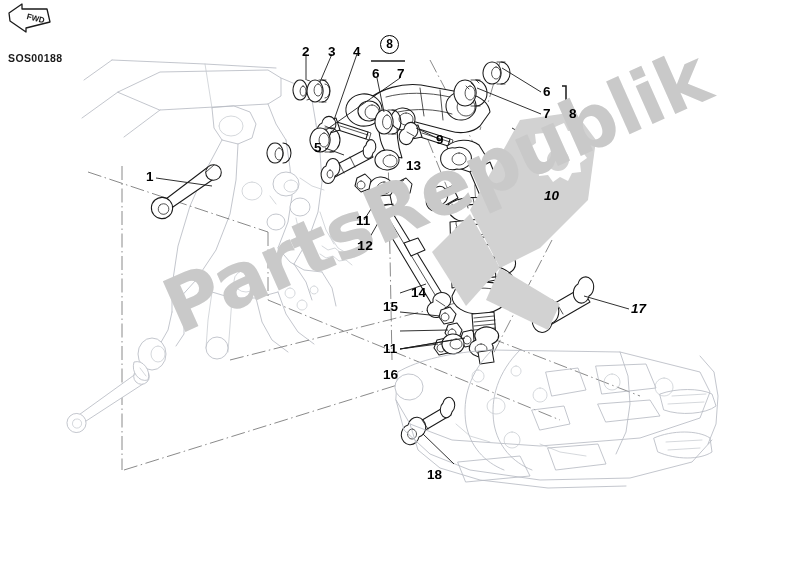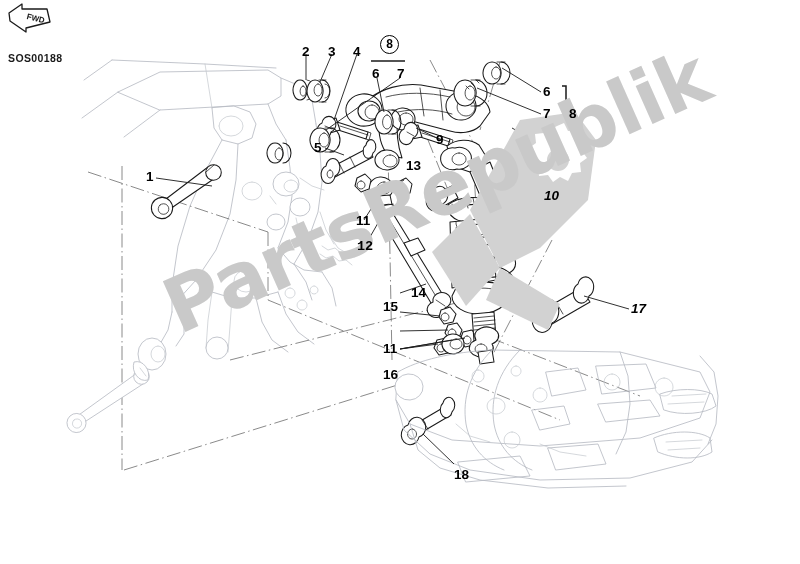--- a/index.html
+++ b/index.html
@@ -494,16 +494,16 @@
     <span class="callout" style="left:436px;  top:133px;">9</span>
     <span class="callout" style="left:544px;  top:189px;font-style:italic;">10</span>
     <span class="callout" style="left:356px;  top:214px;">11</span>
     <span class="callout" style="left:357px;  top:240px;font-family:Liberation Mono, monospace;">12</span>
     <span class="callout" style="left:406px;  top:159px;text-align:right;">13</span>
     <span class="callout" style="left:383px;  top:286px;margin-left:28px;">14</span>
     <span class="callout" style="left:383px;  top:300px;">15</span>
     <span class="callout" style="left:383px;  top:324px;margin-top:44px;">16</span>
     <span class="callout" style="left:383px;  top:342px;">11</span>
     <span class="callout" style="left:631px;  top:302px;font-style:italic;">17</span>
-    <span class="callout" style="left:454px;  top:468px;">18</span>
+    <span class="callout" style="left:427px;  top:468px;">18</span>
   </div>
 
 </div>
 
 </body></html>

